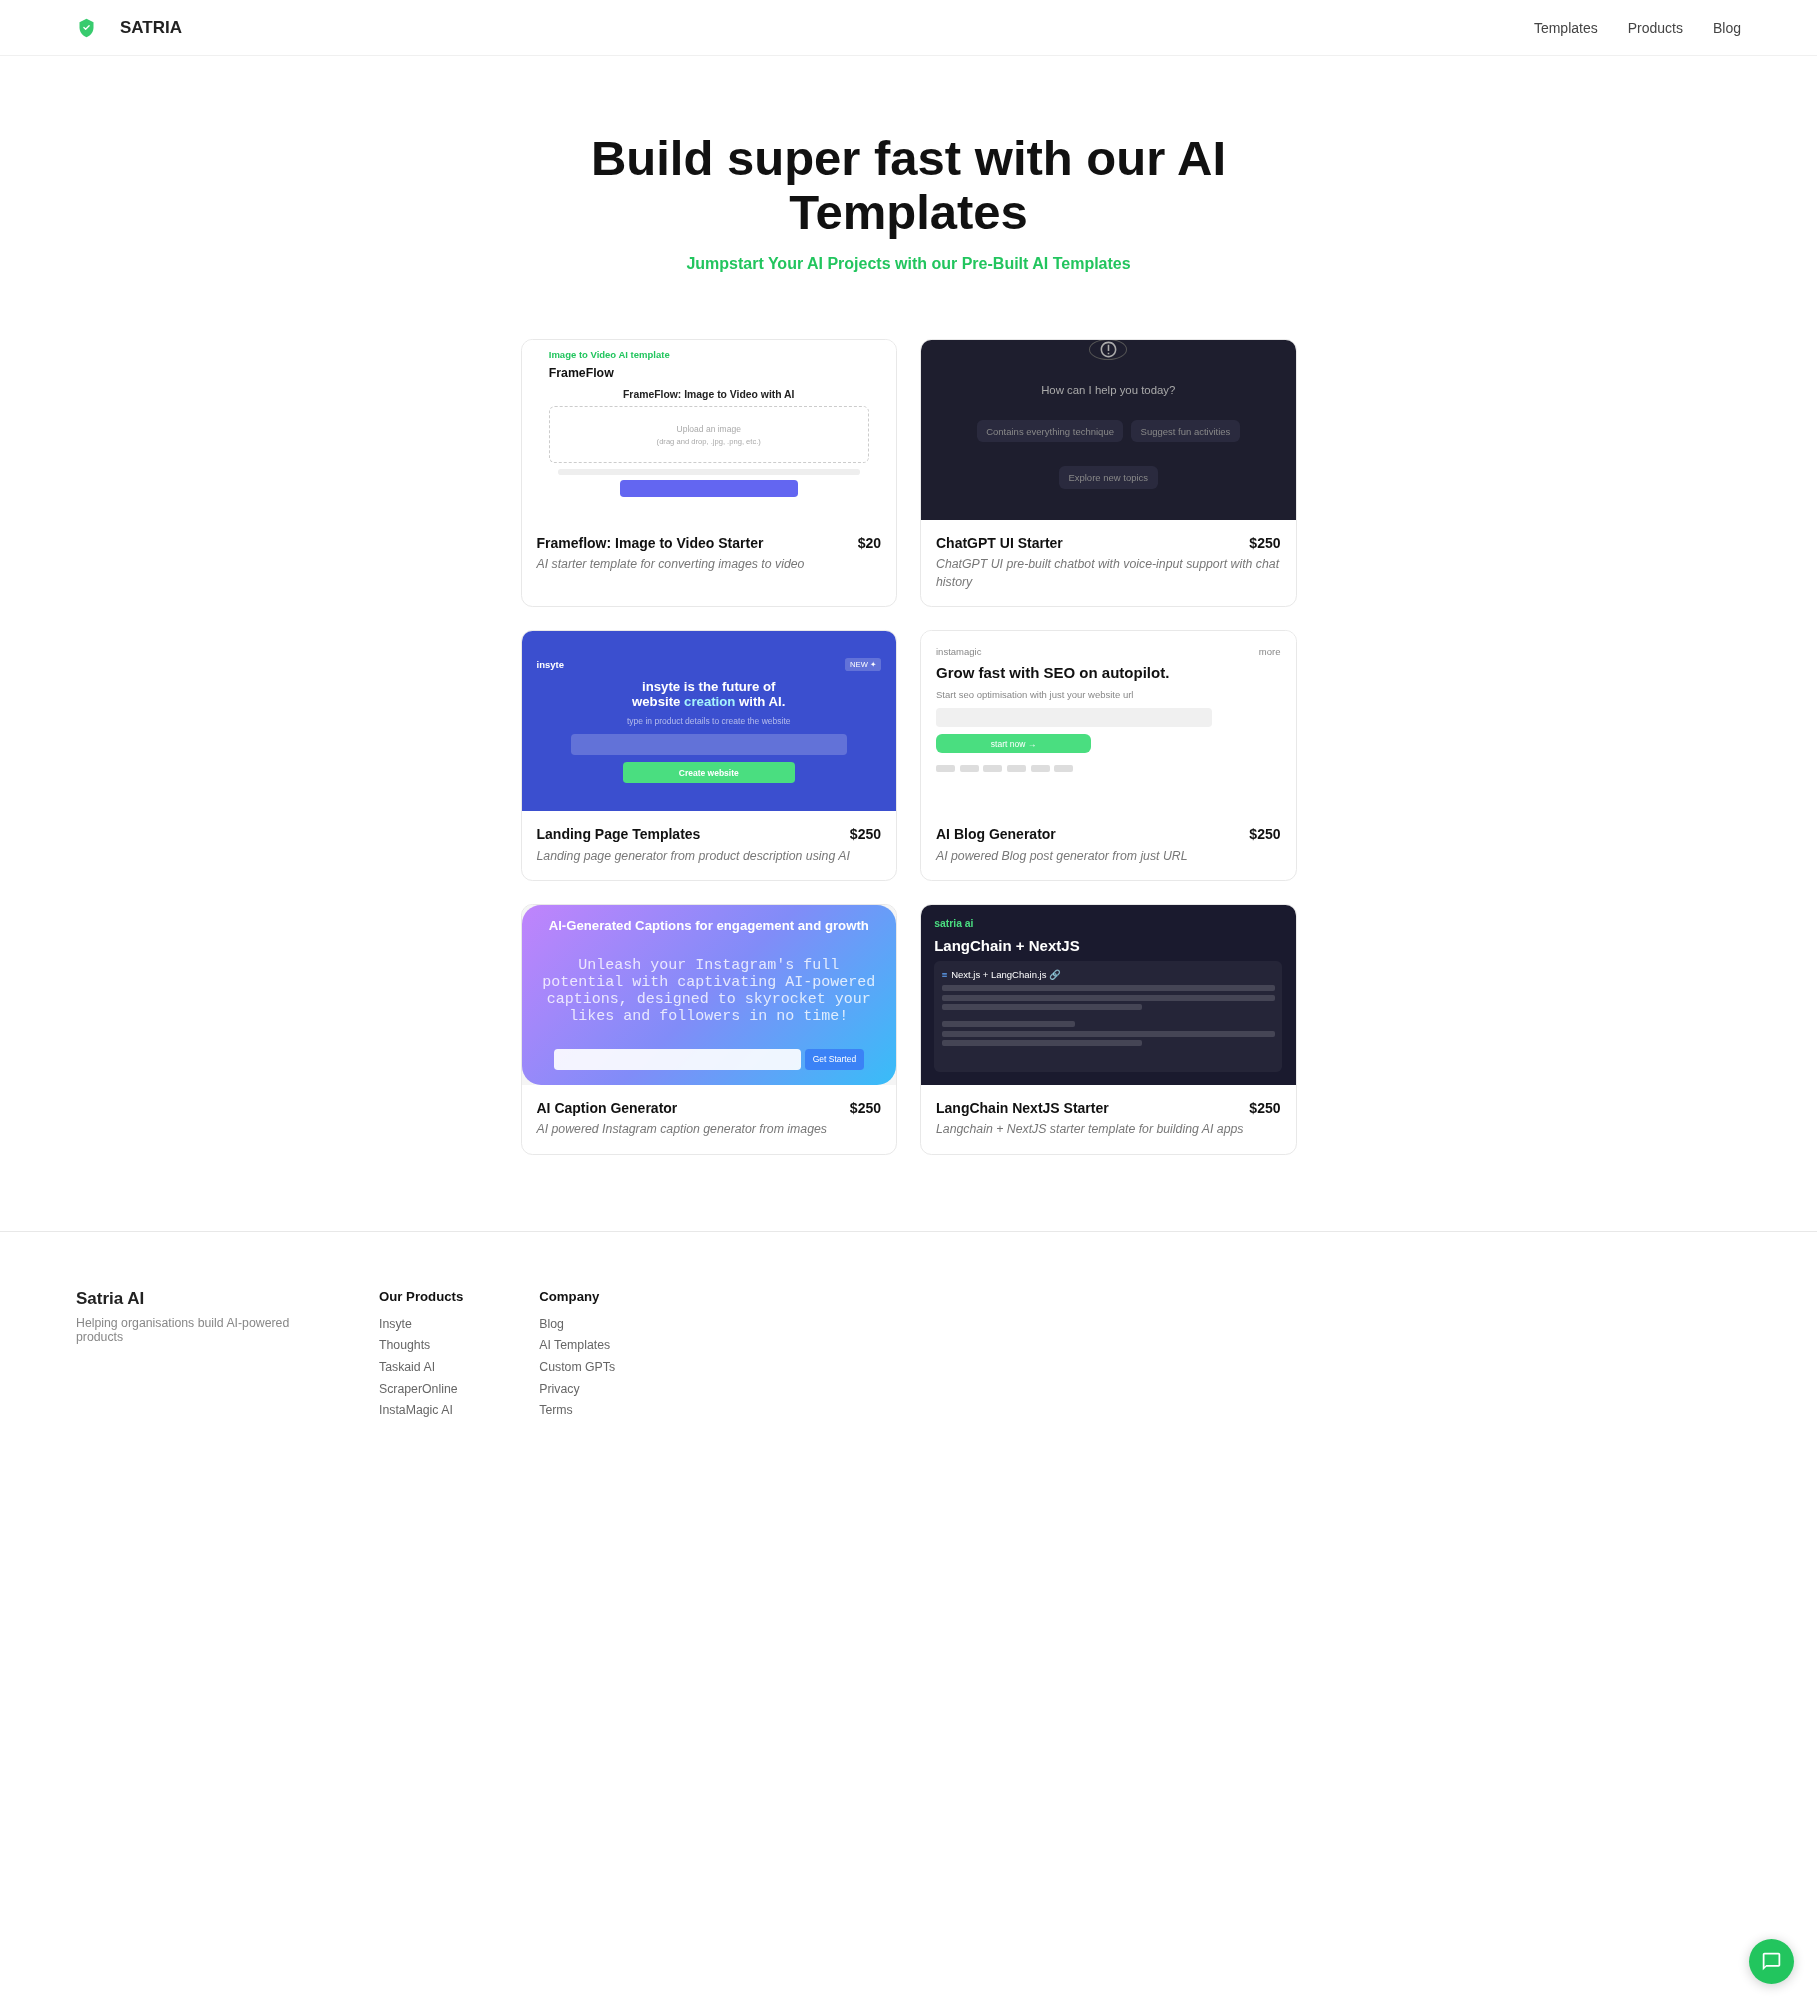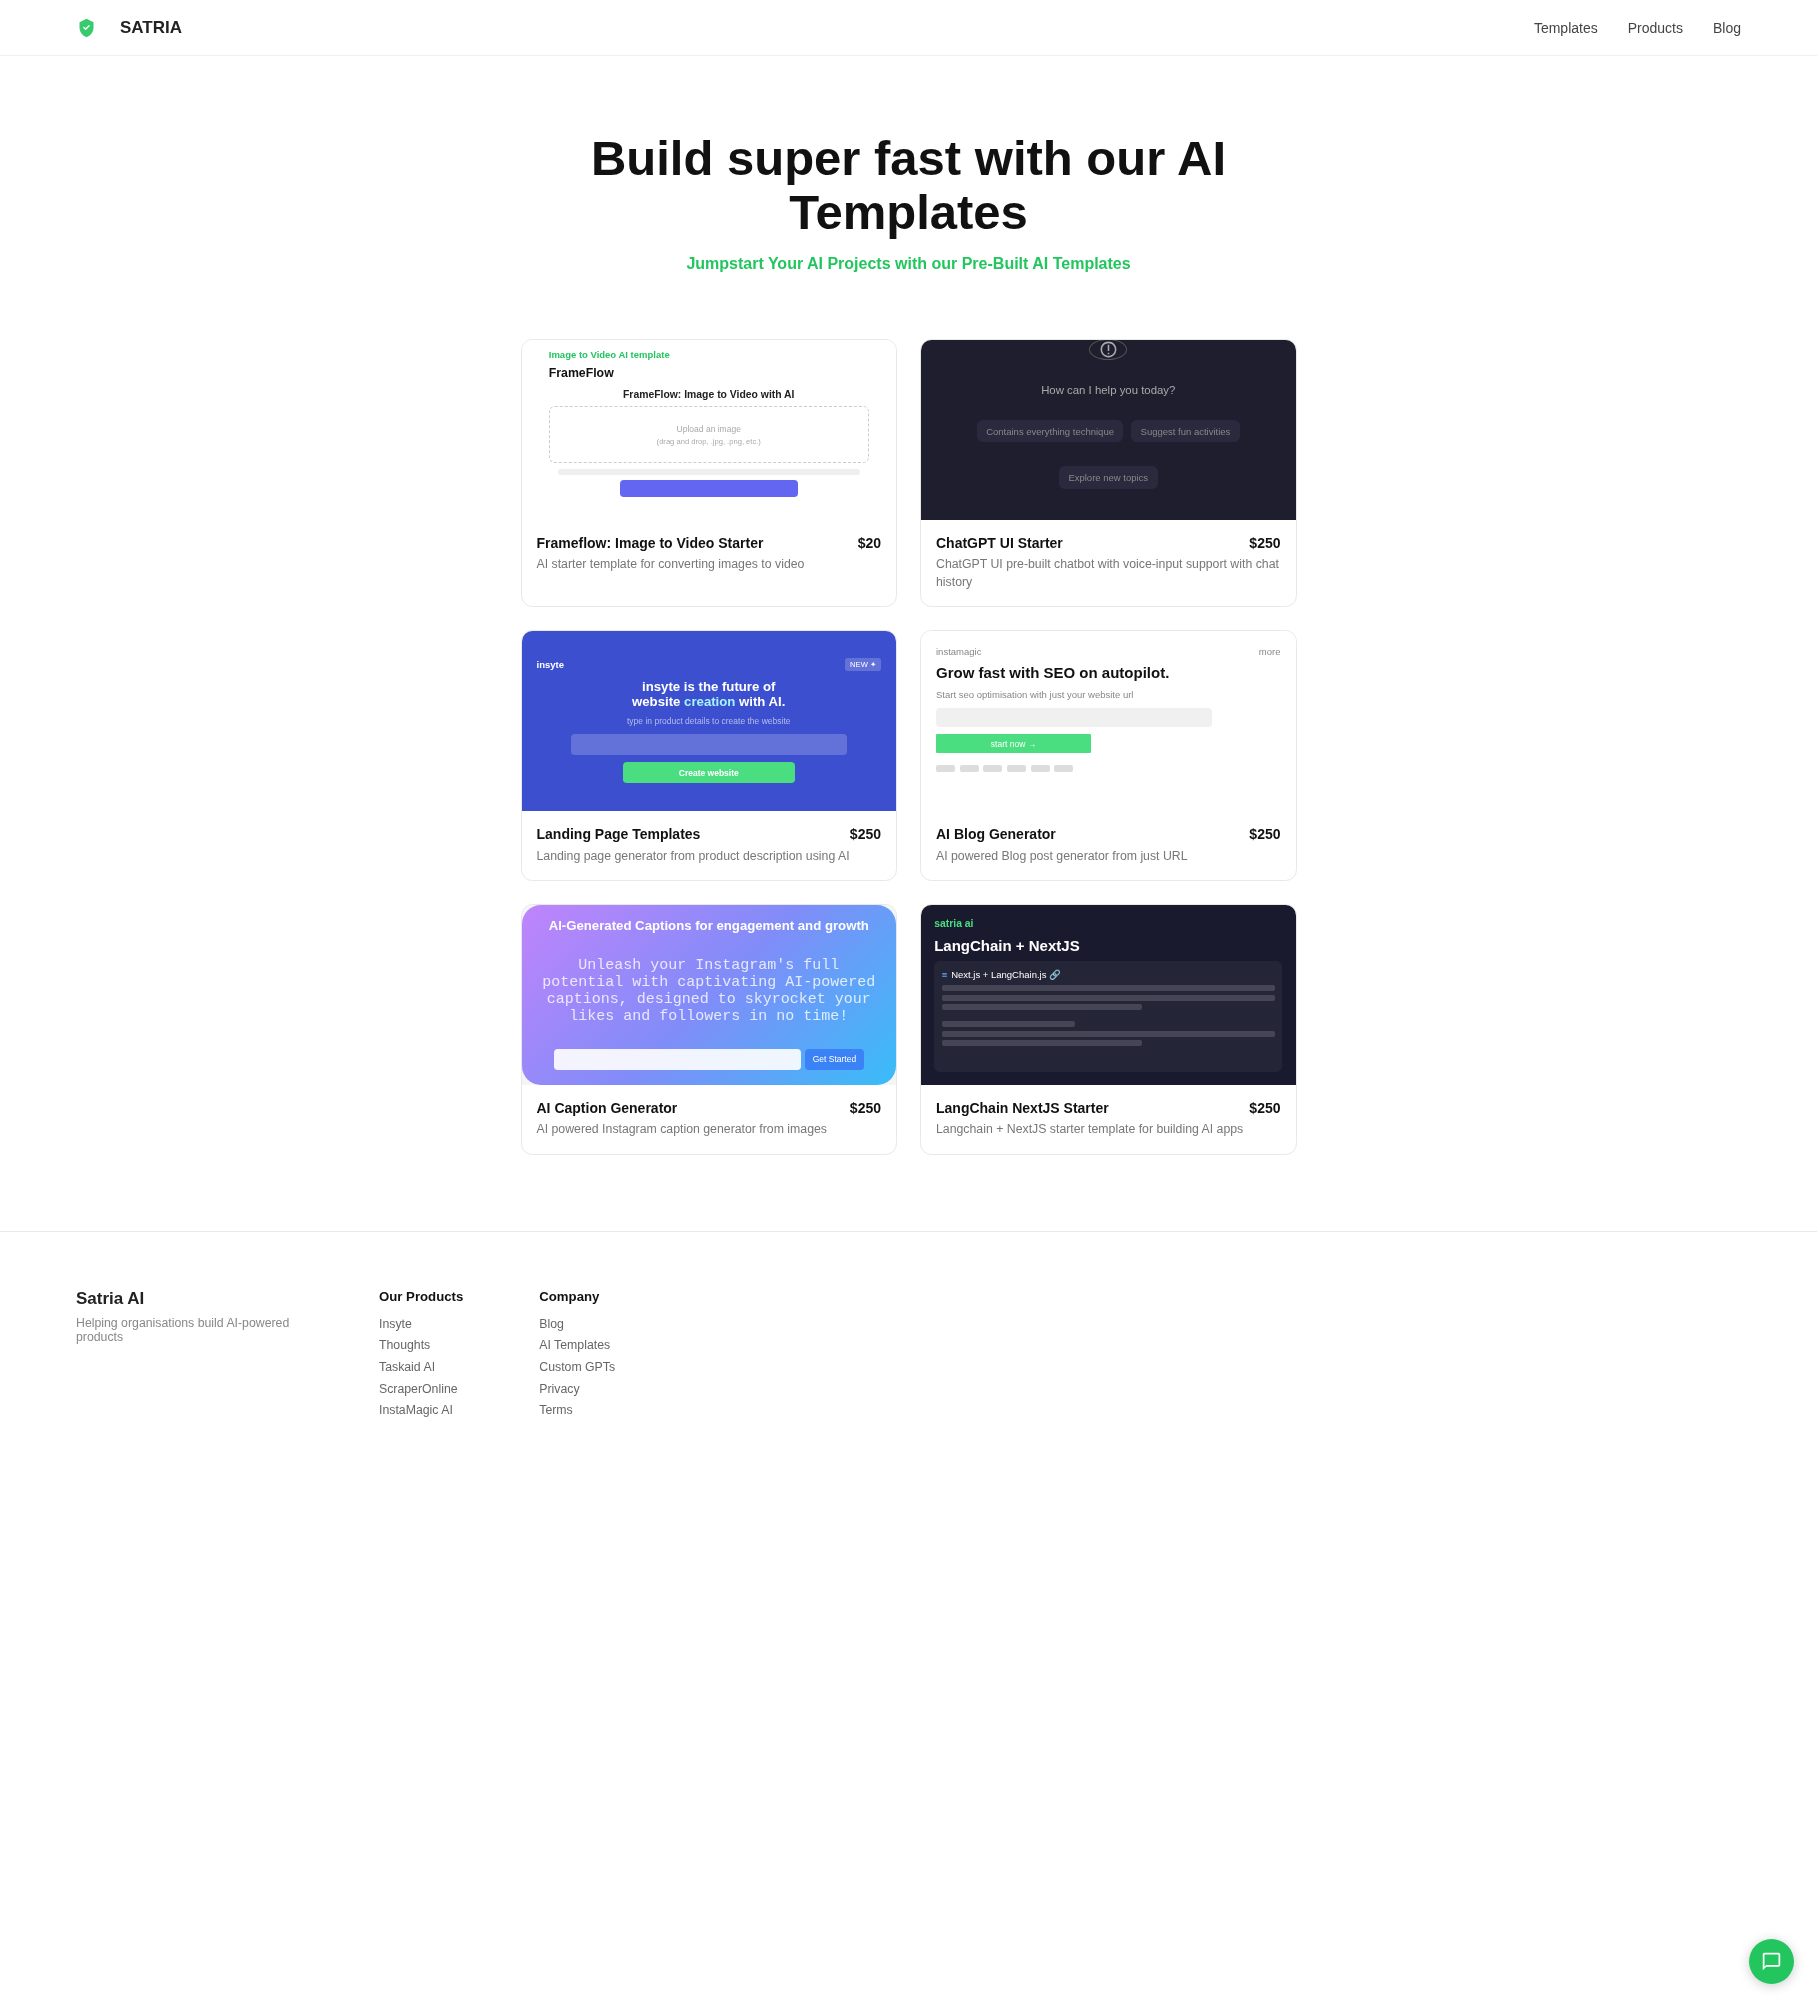--- a/index.html
+++ b/index.html
@@ -28,21 +28,21 @@
     }
     .card {
       border: 0.9px solid #e8e8e8; border-radius: 11.4px; overflow: hidden;
       background: #fff; cursor: pointer; transition: box-shadow 0.2s;
     }
     .card-image { width: 100%; height: 180px; overflow: hidden; display: flex; align-items: center; justify-content: center; background: #f5f5f5; }
     .card-body { padding: 15px; }
     .card-title-row { display: flex; justify-content: space-between; align-items: flex-start; margin-bottom: 5.7px; }
     .card-title { font-size: 14px; font-weight: 600; color: #111; }
     .card-price { font-size: 14px; font-weight: 600; color: #111; white-space: nowrap; margin-left: 7.6px; }
-    .card-desc { font-size: 12.3px; color: #777; line-height: 1.4; }
+    .card-desc { font-size: 12.3px; color: #777; line-height: 1.4; font-style: italic; }
 
     .thumb-chatgpt { background: #1e1e2e; width: 100%; height: 100%; display: flex; flex-direction: column; align-items: center; justify-content: center; gap: 24px; }
     .thumb-chatgpt .chatgpt-icon { width: 38px; height: 38px; border: 1.9px solid #555; border-radius: 50%; display: flex; align-items: center; justify-content: center; }
     .thumb-chatgpt .chatgpt-text { color: #aaa; font-size: 11.4px; }
     .thumb-chatgpt .chatgpt-buttons { display: flex; gap: 7.6px; }
     .thumb-chatgpt .chatgpt-btn { background: #2a2a3e; border-radius: 5.7px; padding: 5.7px 9.5px; font-size: 9.5px; color: #888; }
 
     .thumb-insyte { background: #3b4fcf; width: 100%; height: 100%; display: flex; flex-direction: column; align-items: center; justify-content: center; gap: 7.6px; padding: 15px; }
     .thumb-insyte h3 { color: #fff; font-size: 14px; font-weight: 700; text-align: center; }
     .thumb-insyte h3 span { color: #a5f3fc; }
@@ -213,21 +213,21 @@
   <div class="card">
     <div class="card-image">
       <div class="thumb-aiblog">
         <div style="display:flex;justify-content:space-between;align-items:center;">
           <span style="font-size:9.5px;color:#888;">instamagic</span>
           <span style="font-size:9.5px;color:#888;">more</span>
         </div>
         <h3 style="font-size:15px;font-weight:700;color:#111;">Grow fast with SEO on autopilot.</h3>
         <p style="font-size:9.5px;color:#888;">Start seo optimisation with just your website url</p>
         <div style="background:#f0f0f0;border-radius:3.8px;height:19px;width:80%;"></div>
-        <div style="background:#4ade80;border-radius:1px;height:19px;width:45%;display:flex;align-items:center;justify-content:center;font-size:8.5px;color:#fff;">start now →</div>
+        <div style="background:#4ade80;border-radius:6px;height:19px;width:45%;display:flex;align-items:center;justify-content:center;font-size:8.5px;color:#fff;">start now →</div>
         <div style="display:flex;gap:4.7px;margin-top:3.8px;">
           <div style="width:19px;height:7.6px;background:#ddd;border-radius:1.9px;"></div>
           <div style="width:19px;height:7.6px;background:#ddd;border-radius:1.9px;"></div>
           <div style="width:19px;height:7.6px;background:#ddd;border-radius:1.9px;"></div>
           <div style="width:19px;height:7.6px;background:#ddd;border-radius:1.9px;"></div>
           <div style="width:19px;height:7.6px;background:#ddd;border-radius:1.9px;"></div>
           <div style="width:19px;height:7.6px;background:#ddd;border-radius:1.9px;"></div>
         </div>
       </div>
     </div>

